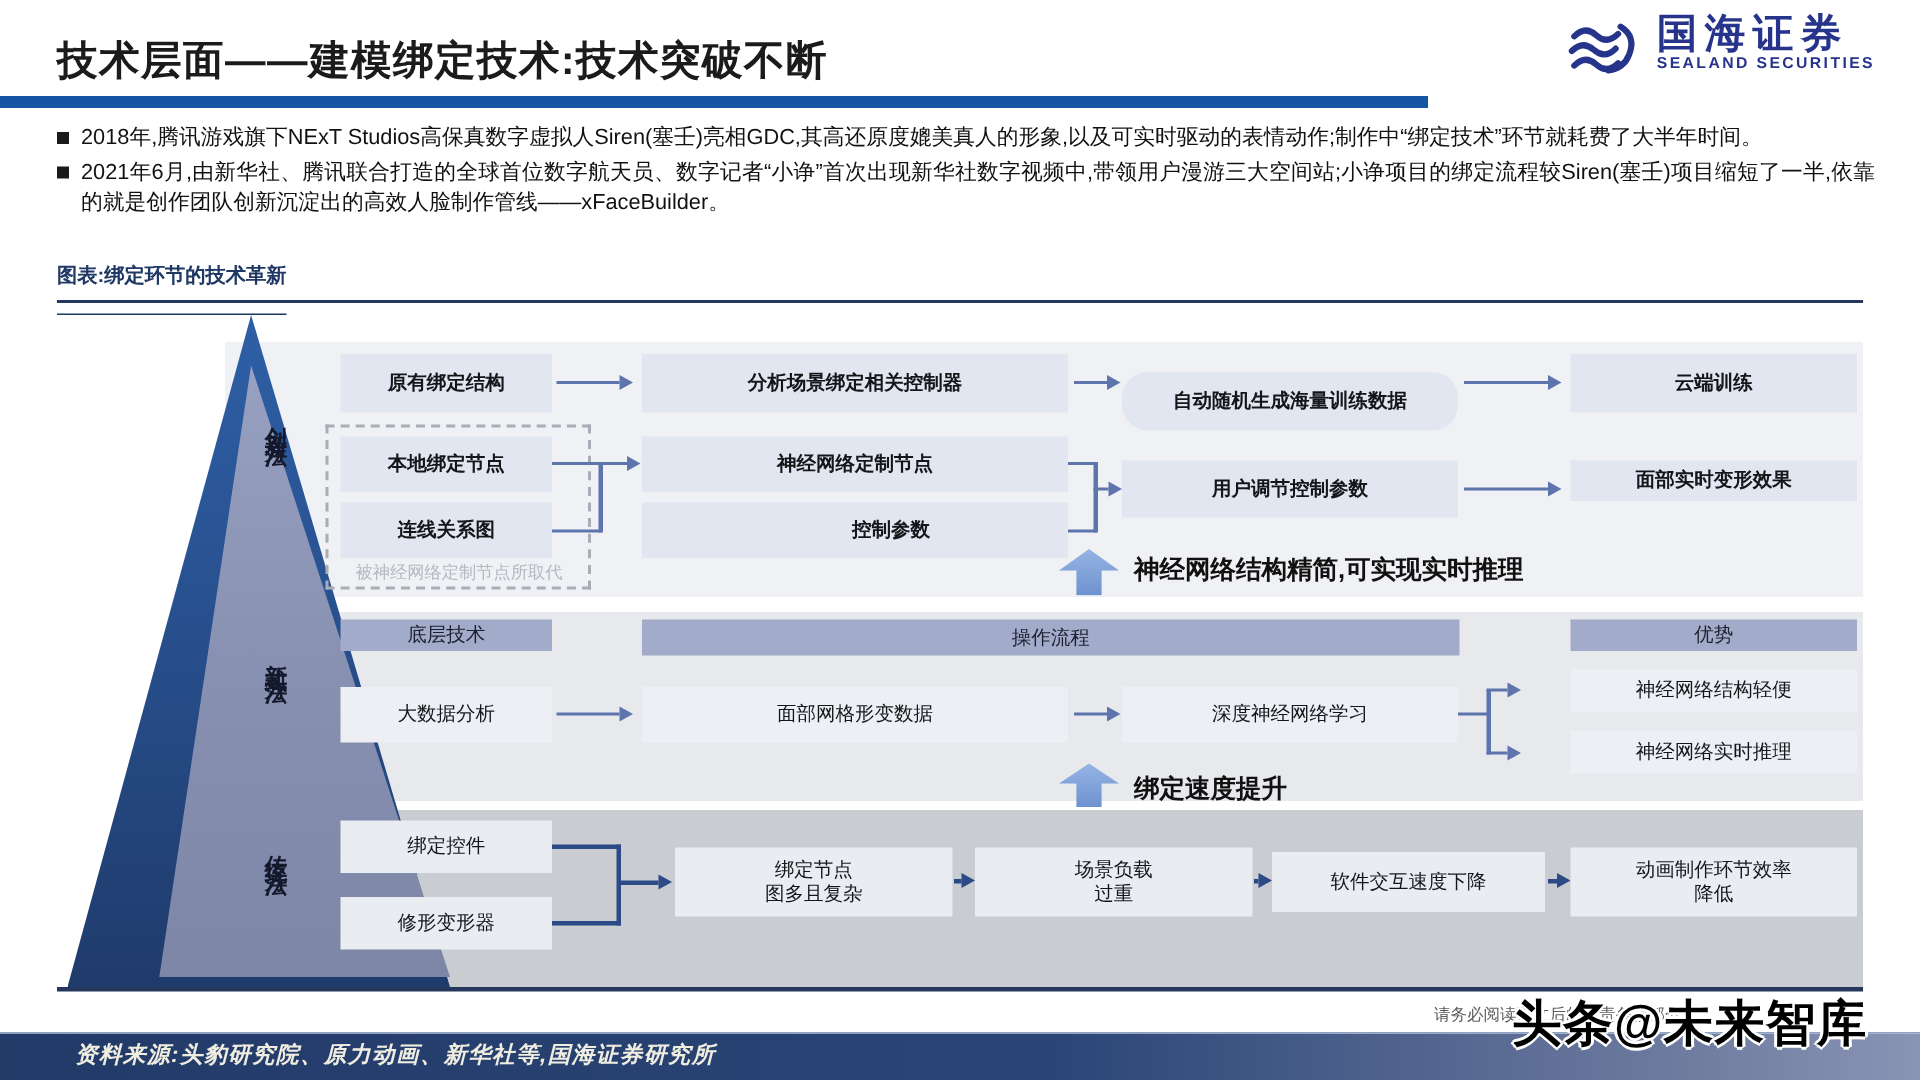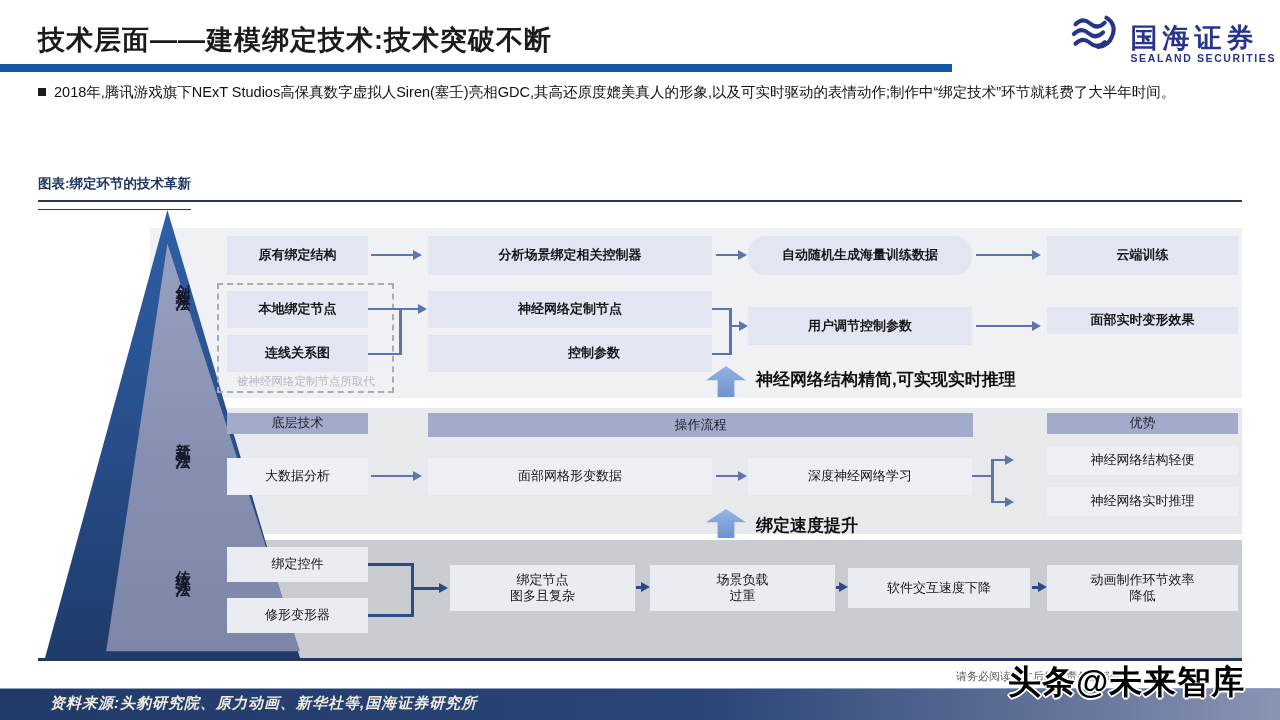--- a/index.html
+++ b/index.html
@@ -3,21 +3,21 @@
 <meta charset="utf-8">
 <style>
   * { margin:0; padding:0; box-sizing:border-box; }
   html,body { width:1280px; height:720px; }
   body { font-family:"Liberation Sans","DejaVu Sans",sans-serif; background:#fff; overflow:hidden; position:relative; }
   .abs { position:absolute; }
 
   
   .title { left:38px; top:22px; font-size:27px; font-weight:bold; color:#1b1b1b; letter-spacing:1px; }
   .title-rule { left:0; top:64px; width:952px; height:8px; background:#1456A4; }
-  .logo { right:4px; top:8px; display:flex; align-items:flex-end; gap:10px; }
+  .logo { right:30px; top:8px; display:flex; align-items:flex-start; gap:10px; }
   .logo-text-cn { font-size:27px; font-weight:bold; color:#27348B; letter-spacing:5px; line-height:1.05; }
   .logo-text-en { font-size:10.5px; font-weight:bold; color:#27348B; letter-spacing:1.6px; }
 
   
   .bullets { left:38px; top:82px; width:1212px; }
   .bullet { display:flex; gap:8px; margin-bottom:3px; }
   .bullet-marker { width:8px; height:8px; background:#1b1b1b; margin-top:6px; flex:0 0 8px; }
   .bullet-text { font-size:14.5px; line-height:1.38; color:#111; text-align:justify; }
 
   
@@ -94,20 +94,24 @@
     <span class="logo-text-cn">国海证券</span>
     <span class="logo-text-en">SEALAND SECURITIES</span>
   </span>
 </div>
 
 <div class="abs bullets">
   <div class="bullet">
     <div class="bullet-marker"></div>
     <div class="bullet-text">2018年,腾讯游戏旗下NExT Studios高保真数字虚拟人Siren(塞壬)亮相GDC,其高还原度媲美真人的形象,以及可实时驱动的表情动作;制作中“绑定技术”环节就耗费了大半年时间。</div>
   </div>
+  <div class="bullet">
+    <div class="bullet-marker"></div>
+    <div class="bullet-text">2021年6月,由新华社、腾讯联合打造的全球首位数字航天员、数字记者“小诤”首次出现新华社数字视频中,带领用户漫游三大空间站;小诤项目的绑定流程较Siren(塞壬)项目缩短了一半,依靠的就是创作团队创新沉淀出的高效人脸制作管线——xFaceBuilder。</div>
+  </div>
 </div>
 
 <div class="abs fig-caption">图表:绑定环节的技术革新</div>
 <div class="abs caption-rule"></div>
 
 <div class="panel panel-1"></div>
 <div class="panel panel-2"></div>
 <div class="panel panel-3"></div>
 
 <div class="abs pyr">
@@ -115,21 +119,21 @@
   <div class="pyr-light"></div>
 </div>
 <div class="pyr-label" style="left:173px; top:272px;">创新方法</div>
 <div class="pyr-label" style="left:173px; top:430px;">新式方法</div>
 <div class="pyr-label" style="left:173px; top:558px;">传统方法</div>
 
 <div class="box b1" style="left:227px; top:236px; width:141px; height:39px;">原有绑定结构</div>
 <div class="arr" style="left:371px; top:254px; width:42px;"></div>
 <div class="box b1" style="left:428px; top:236px; width:284px; height:39px;">分析场景绑定相关控制器</div>
 <div class="arr" style="left:716px; top:254px; width:22px;"></div>
-<div class="box b1" style="left:748px; top:236px; width:224px; height:39px;border-radius:17px;">自动随机生成海量训练数据</div>
+<div class="box b1" style="left:748px; top:248px; width:224px; height:39px;border-radius:17px;">自动随机生成海量训练数据</div>
 <div class="arr" style="left:976px; top:254px; width:56px;"></div>
 <div class="box b1" style="left:1047px; top:236px; width:191px; height:39px;">云端训练</div>
 
 <div class="dashed" style="left:217px; top:283px; width:177px; height:110px;"></div>
 <div class="box b1" style="left:227px; top:291px; width:141px; height:37px;">本地绑定节点</div>
 <div class="box b1" style="left:227px; top:335px; width:141px; height:37px;">连线关系图</div>
 <div class="replaced" style="left:222px; top:374px; width:168px;">被神经网络定制节点所取代</div>
 
 <div class="box b1" style="left:428px; top:291px; width:284px; height:37px;">神经网络定制节点</div>
 <div class="box b1" style="left:428px; top:335px; width:284px; height:37px;padding-left:48px;">控制参数</div>

